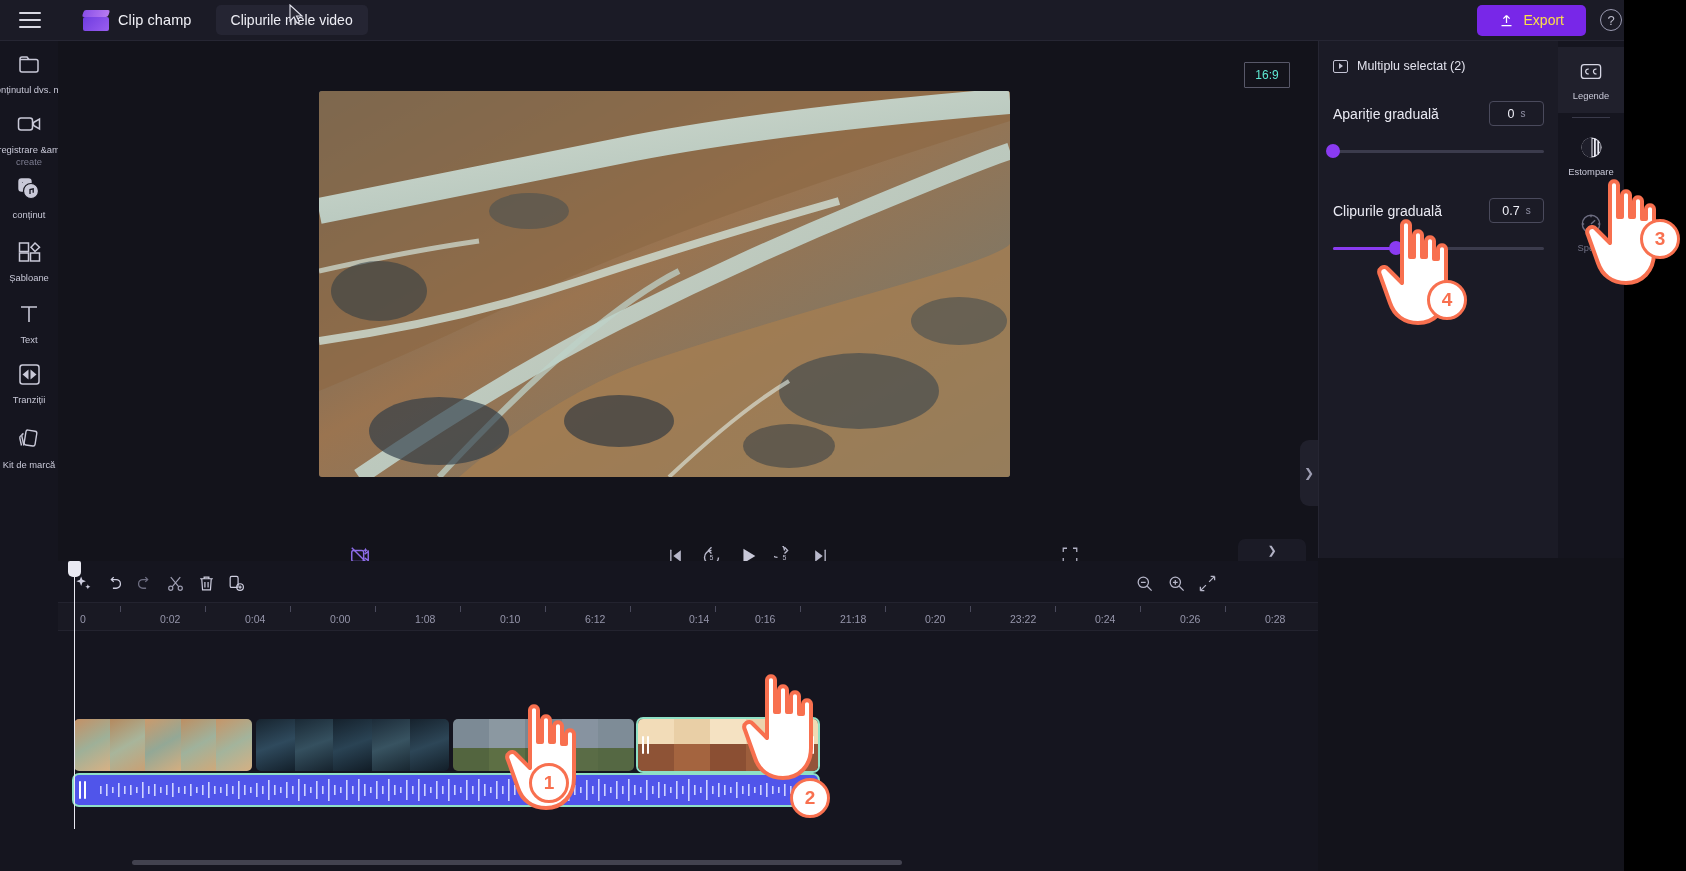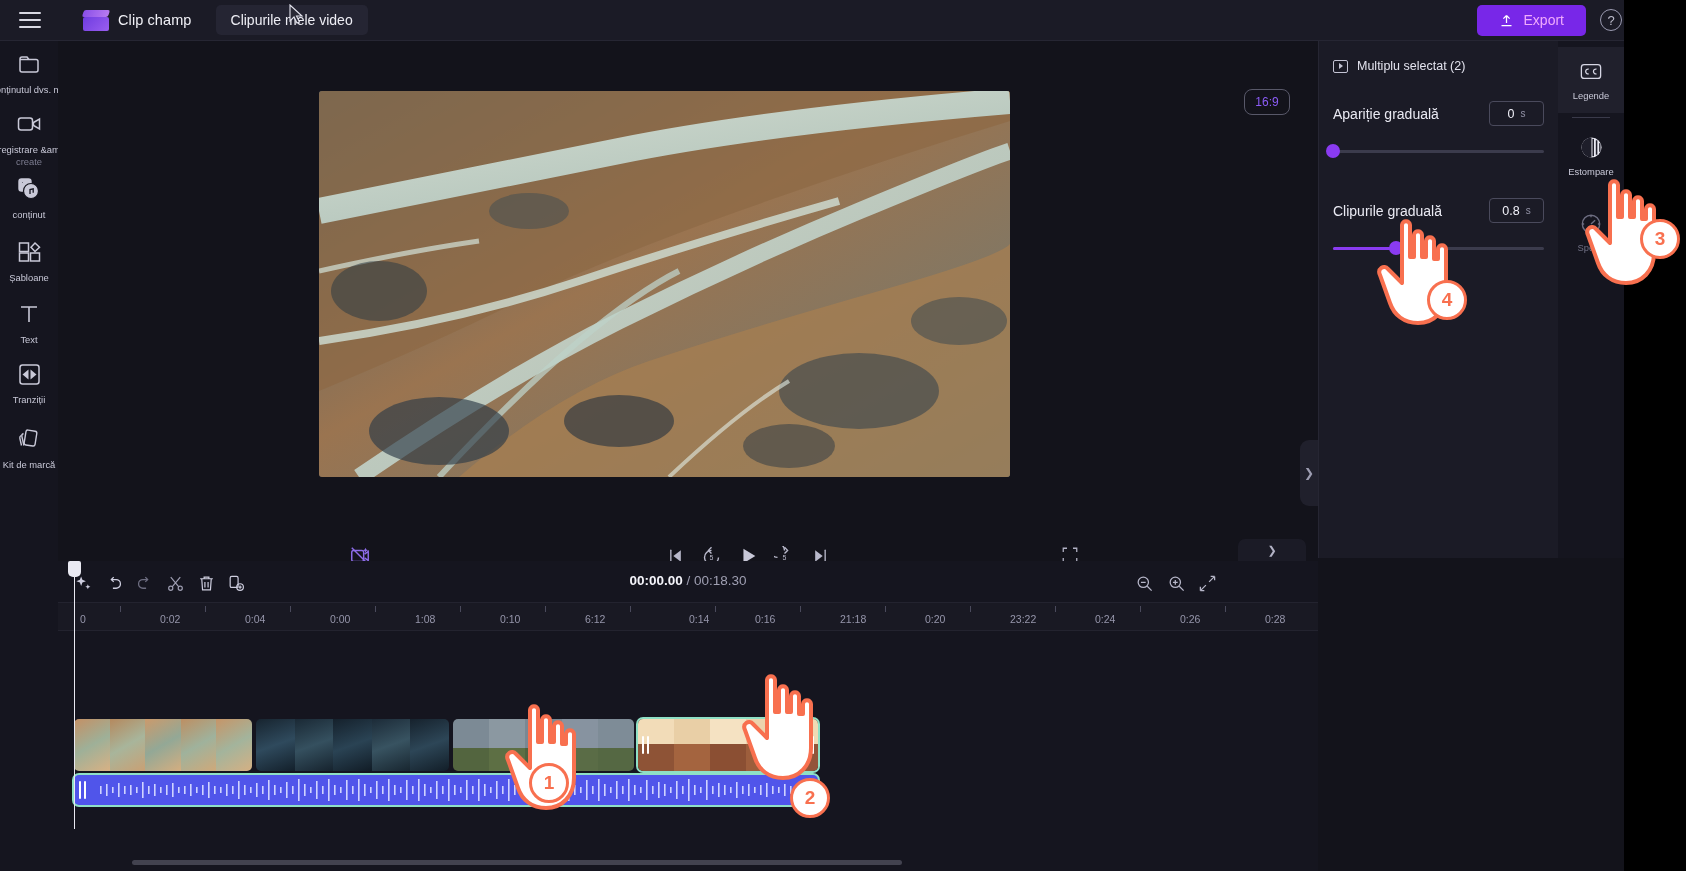--- a/index.html
+++ b/index.html
@@ -25,21 +25,21 @@
   .brand-logo .top { position: absolute; left: 0; top: 0; width: 26px; height: 7px; background: linear-gradient(90deg,#8a4fe8,#b87bf2); transform: skewX(-18deg); border-radius: 2px; }
   .brand-logo .body { position: absolute; left: 0; top: 7px; width: 26px; height: 14px; background: linear-gradient(135deg,#6f3ce0,#9a5ef0); border-radius: 2px; }
   .brand-name { font-size: 14.5px; color: #f1f1f7; letter-spacing: .1px; }
   .tab-doc {
     margin-left: 24px; height: 30px; padding: 0 15px; display: flex; align-items: center;
     background: #252533; border-radius: 5px; font-size: 14px; color: #eeeef5; cursor: pointer;
   }
   .header-right { margin-left: auto; display: flex; align-items: center; gap: 14px; padding-right: 22px; }
   .export-btn {
     display: flex; align-items: center; gap: 10px; height: 31px; padding: 0 22px;
-    background: #7827e8; border-radius: 5px; font-size: 14px; color: #f0abfc; cursor: pointer; border: none;
+    background: #7827e8; border-radius: 5px; font-size: 14px; color: #fde047; cursor: pointer; border: none;
   }
   .help-icon { width: 22px; height: 22px; border: 1.4px solid #9a9ab0; border-radius: 50%; display: flex; align-items: center; justify-content: center; font-size: 13px; color: #bdbdcd; cursor: pointer; }
   .avatar { width: 28px; height: 28px; border-radius: 50%; background: #33333f; color: #d6d6e2; font-size: 12px; display: flex; align-items: center; justify-content: center; cursor: pointer; }
   .cursor-arrow { position: absolute; left: 288px; top: 4px; width: 16px; height: 20px; }
 
   
   .left-rail {
     position: absolute; left: 0; top: 41px; width: 58px; height: 830px;
     background: #15151f;
   }
@@ -50,22 +50,22 @@
   .rail-collapse {
     position: absolute; left: 58px; top: 400px; width: 18px; height: 66px;
     background: #20202c; border-radius: 0 9px 9px 0; display: flex; align-items: center; justify-content: center;
     color: #9d9db2; font-size: 12px; cursor: pointer;
   }
 
   
   .stage { position: absolute; left: 58px; top: 41px; width: 1260px; height: 520px; background: #13131b; }
   .ratio-badge {
     position: absolute; right: 28px; top: 21px; width: 46px; height: 26px;
-    border: 1px solid #585869; border-radius: 8px; display: flex; align-items: center; justify-content: center;
-    font-size: 12px; color: #8b5cf6; cursor: pointer; margin-top: 27px;
+    border: 1px solid #585869; border-radius: 1px; display: flex; align-items: center; justify-content: center;
+    font-size: 12px; color: #5eead4; cursor: pointer;
   }
   .preview {
     position: absolute; left: 261px; top: 50px; width: 691px; height: 386px; border-radius: 3px; overflow: hidden;
     background: #2e3a42;
   }
   .preview svg { display: block; width: 691px; height: 386px; }
   .stage-collapse {
     position: absolute; right: 0; top: 399px; width: 18px; height: 66px;
     background: #20202c; border-radius: 9px 0 0 9px; display: flex; align-items: center; justify-content: center;
     color: #9d9db2; font-size: 12px; cursor: pointer;
@@ -362,21 +362,21 @@
     </div>
     <div class="slider">
       <div class="track"></div>
       <div class="fill" style="width:0%"></div>
       <div class="thumb" style="left:0%"></div>
     </div>
 
     <div class="prop-row" style="margin-top:40px">
       <div class="prop-label">Clipurile graduală</div>
       <div class="prop-field">
-        <span class="prop-val">0.8</span>
+        <span class="prop-val">0.7</span>
         <span class="prop-unit">s</span>
       </div>
     </div>
     <div class="slider">
       <div class="track"></div>
       <div class="fill" style="width:30%"></div>
       <div class="thumb" style="left:30%"></div>
     </div>
   </div>
 
@@ -458,24 +458,20 @@
         </svg>
       </div>
       <div class="tb-ico" style="left:167px">
         <svg width="19" height="19" viewBox="0 0 24 24" fill="none" stroke="#cfcfe0" stroke-width="1.5">
           <rect x="4" y="3" width="10" height="14" rx="2"></rect>
           <circle cx="16.5" cy="16.5" r="4.2"></circle>
             <path d="M16.5 14.5v4M14.5 16.5h4"></path>
         </svg>
       </div>
 
-      <div class="timecode">
-        <span class="cur">00:00.00</span>
-        <span class="tot">/ 00:18.30</span>
-      </div>
 
       <div class="tb-ico" style="left:1075px">
         <svg width="19" height="19" viewBox="0 0 24 24" fill="none" stroke="#b6b6c8" stroke-width="1.6">
           <circle cx="10.5" cy="10.5" r="6.5"></circle>
             <path d="M15.5 15.5L21 21M7.5 10.5h6"></path>
         </svg>
       </div>
       <div class="tb-ico" style="left:1107px">
         <svg width="19" height="19" viewBox="0 0 24 24" fill="none" stroke="#b6b6c8" stroke-width="1.6">
           <circle cx="10.5" cy="10.5" r="6.5"></circle>

